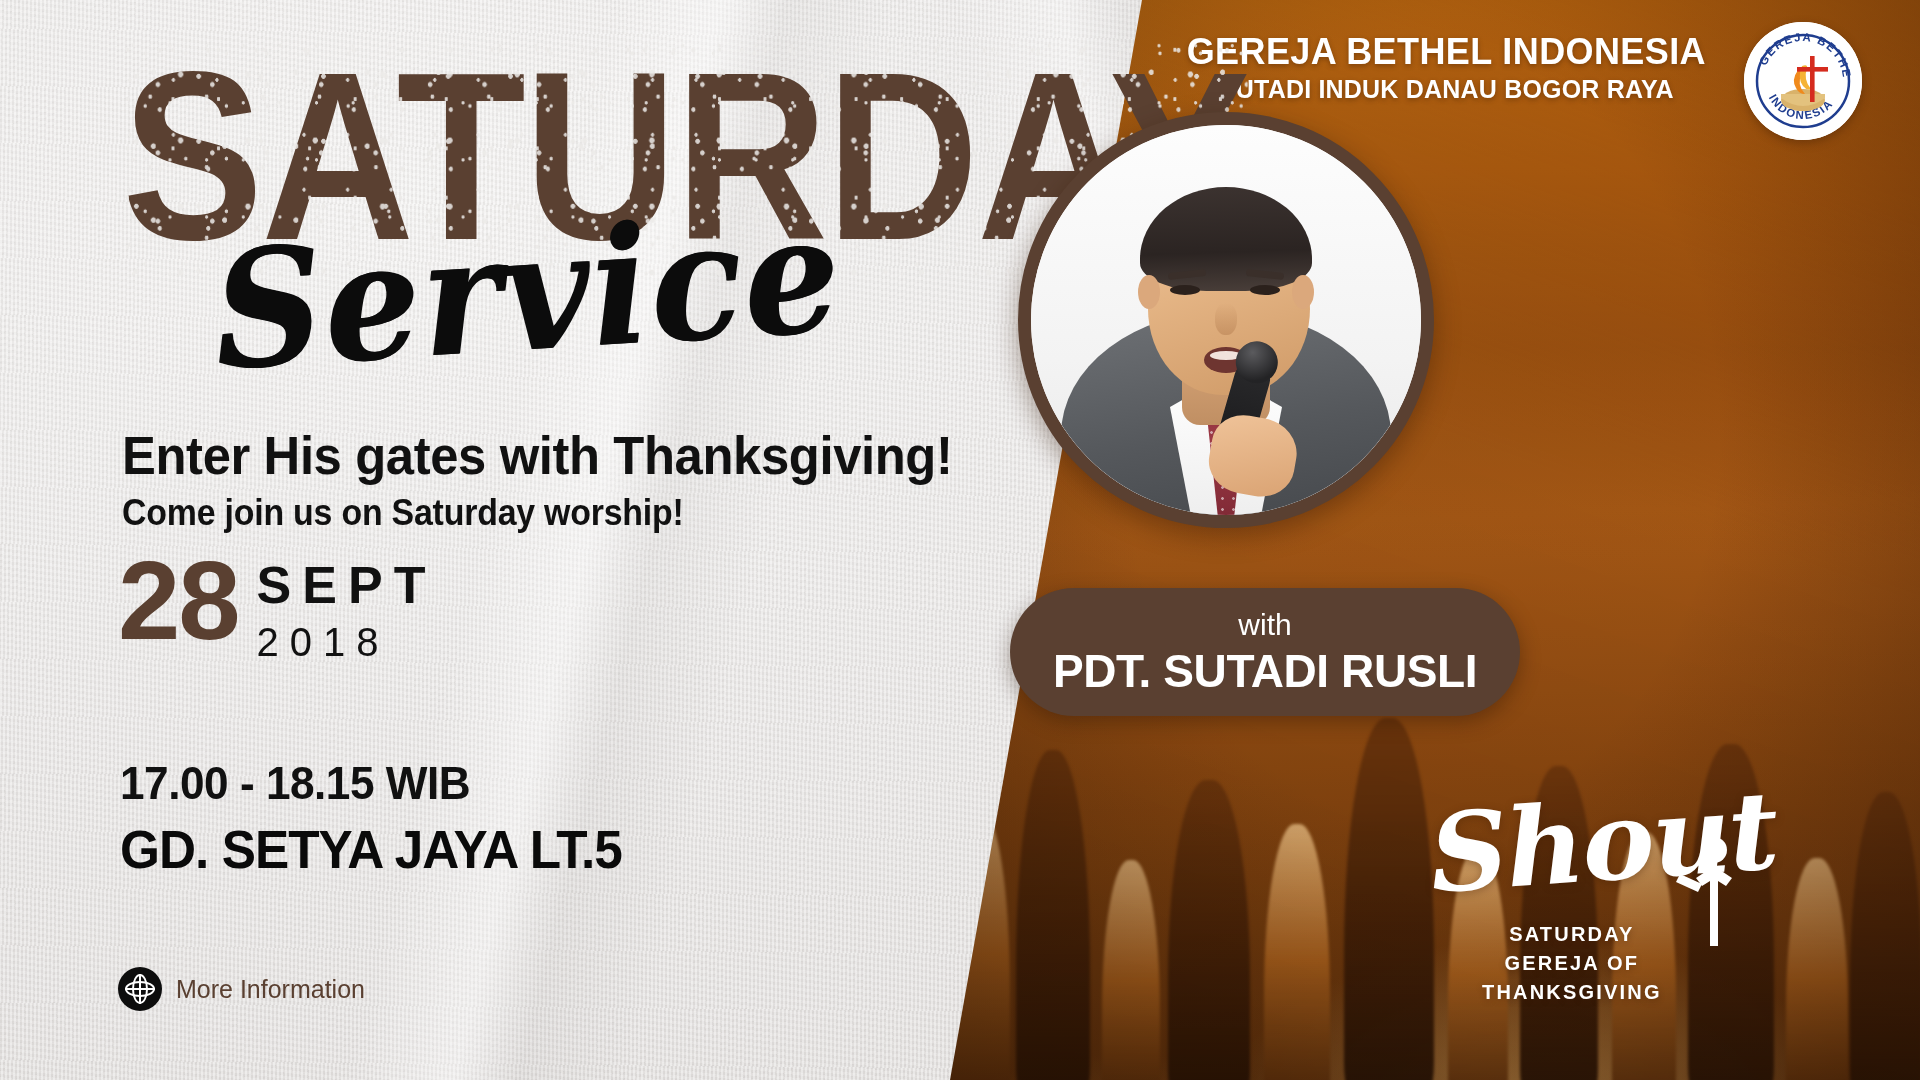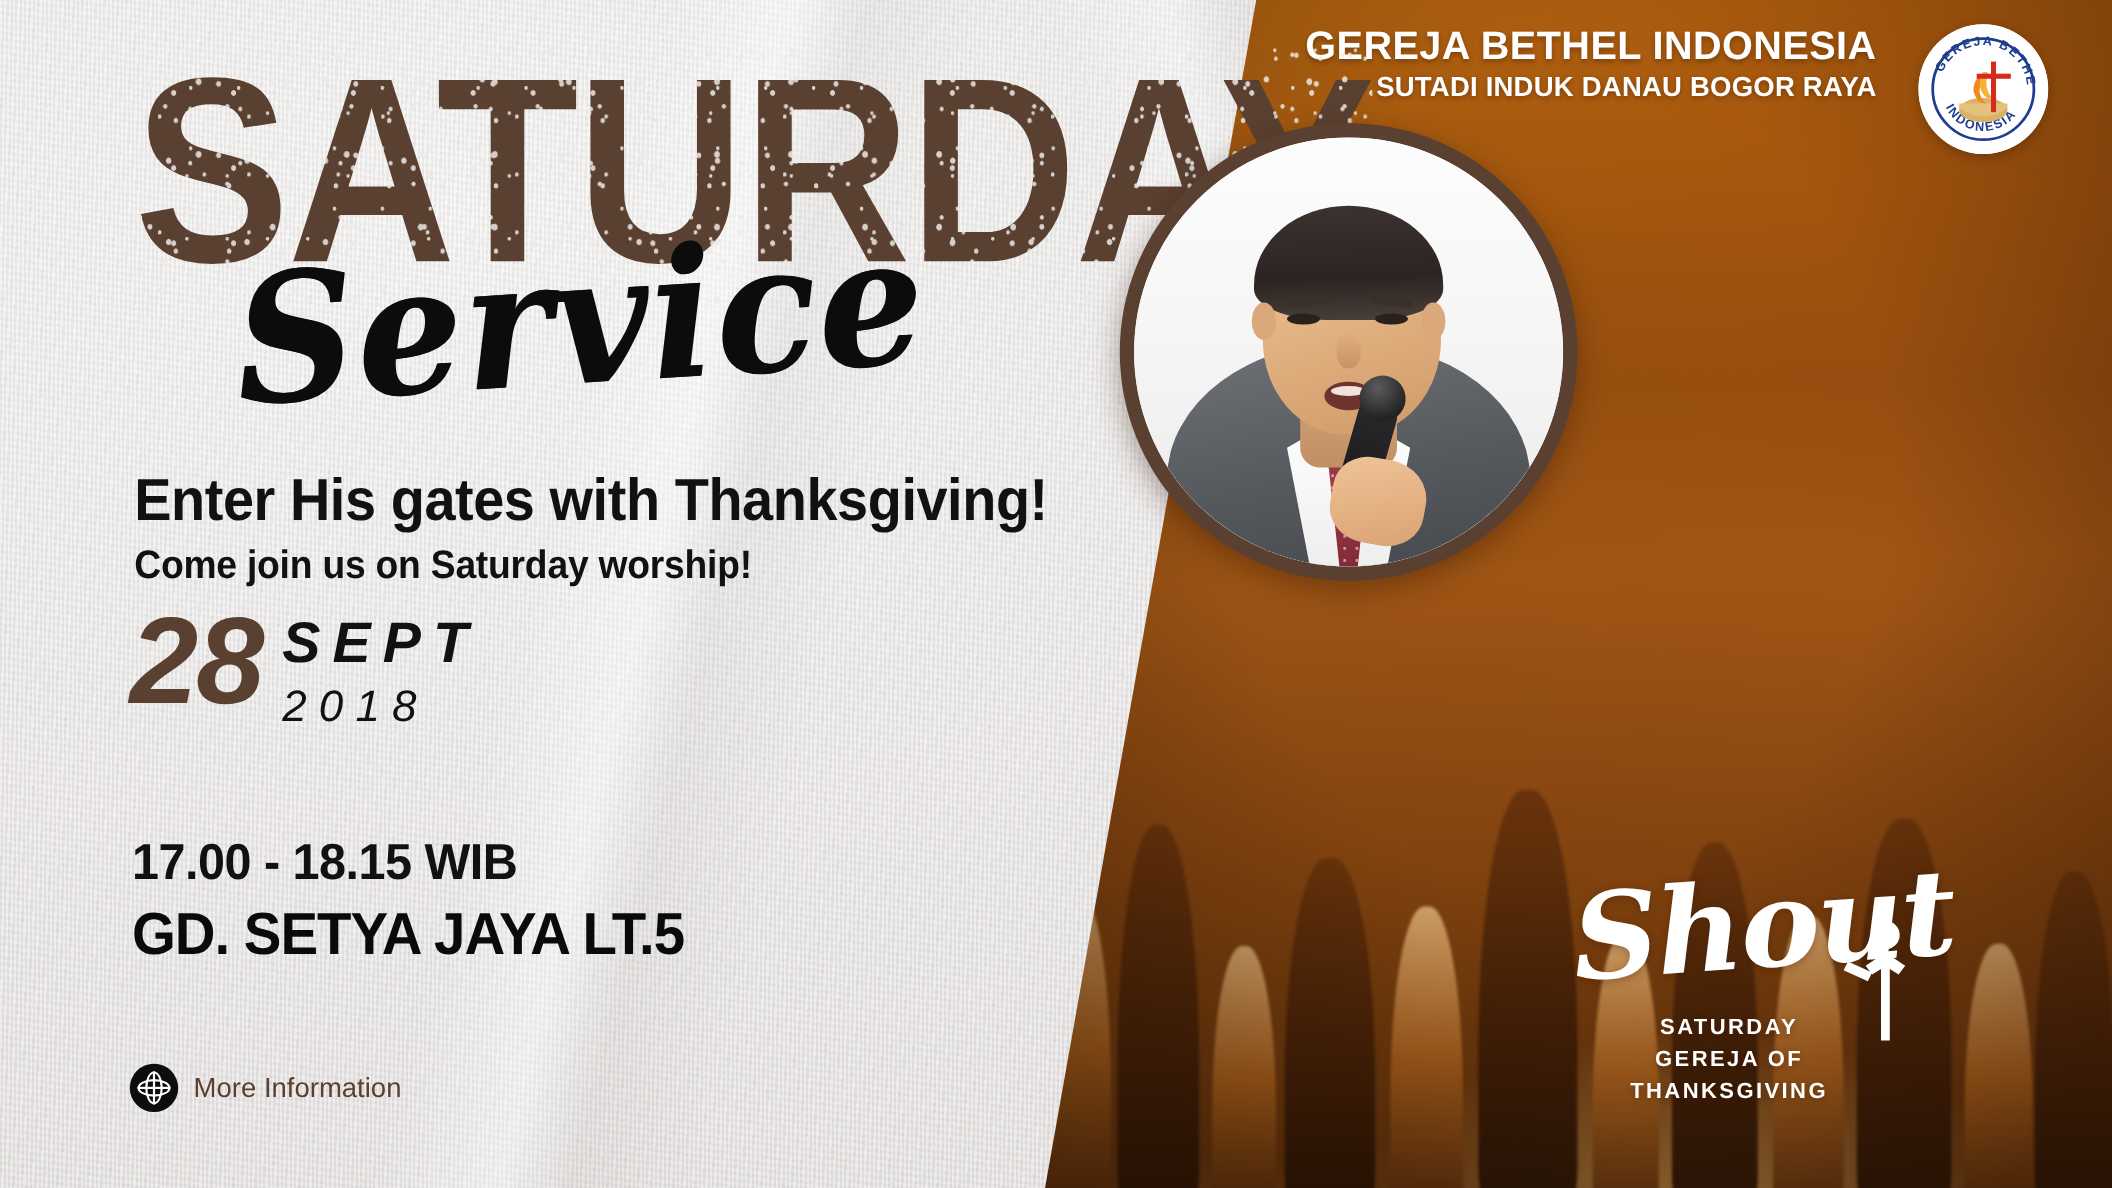--- a/index.html
+++ b/index.html
@@ -61,21 +61,21 @@
       linear-gradient(200deg, rgba(214,140,30,.55) 0%, rgba(150,80,16,.22) 42%, rgba(60,28,6,.28) 100%);
     mix-blend-mode:multiply;
   }
   .vignette{
     position:absolute;inset:0;
     background:radial-gradient(ellipse at 50% 40%, rgba(0,0,0,0) 42%, rgba(40,18,4,.45) 100%);
   }
 
   
   .church-head{
-    position:absolute;top:24px;right:214px;text-align:right;
+    position:absolute;top:34px;right:214px;text-align:center;
     line-height:1;
   }
   .church-name{
     color:#ffffff;font-weight:bold;font-size:36px;letter-spacing:.4px;
     font-family:"Liberation Sans",sans-serif;
     text-shadow:0 2px 5px rgba(70,34,4,.45);
     white-space:nowrap;
   }
   .church-sub{
     color:#ffffff;font-weight:bold;font-size:25px;letter-spacing:.2px;margin-top:7px;
@@ -129,21 +129,21 @@
     font-weight:bold;font-size:54px;color:#111;letter-spacing:-.4px;
     transform:scaleX(.94);transform-origin:left center;white-space:nowrap;
   }
   .tagline2{
     position:absolute;left:122px;top:492px;
     font-weight:bold;font-size:36px;color:#111;letter-spacing:-.2px;
     transform:scaleX(.94);transform-origin:left center;white-space:nowrap;
   }
 
   
-  .date-row{position:absolute;left:118px;top:548px;display:flex;align-items:flex-start;font-style:italic;}
+  .date-row{position:absolute;left:118px;top:548px;display:flex;align-items:flex-start;}
   .date-day{
     font-weight:bold;font-size:112px;line-height:.95;color:#5a4031;
     letter-spacing:-2px;
   }
   .date-my{margin-left:18px;margin-top:10px;}
   .date-month{
     font-weight:bold;font-size:52px;color:#111;letter-spacing:11px;line-height:1.05;
   }
   .date-year{
     font-weight:normal;font-size:40px;color:#111;letter-spacing:11px;line-height:1.25;margin-top:4px;
@@ -372,20 +372,24 @@
     <div class="pt-brow l"></div>
     <div class="pt-brow r"></div>
     <div class="pt-eye l"></div>
     <div class="pt-eye r"></div>
     <div class="pt-nose"></div>
     <div class="pt-mouth"></div>
     <div class="pt-mic"></div>
     <div class="pt-hand"></div>
   </div>
 
+  <div class="speaker-badge">
+    <div class="speaker-with">with</div>
+    <div class="speaker-name">PDT. SUTADI RUSLI</div>
+  </div>
 
   <div class="shout-logo">
     <div class="shout-word">Shout</div>
     <div class="shout-mark">
       <svg viewBox="0 0 84 120" width="84" height="120">
         <circle cx="42" cy="16" r="13" fill="#ffffff"></circle>
         <path d="M 42 32 L 60 44 L 54 52 L 46 47 L 46 112 L 38 112 L 38 47 L 30 52 L 24 44 Z" fill="#ffffff"></path>
         <path d="M 8 40 L 30 50 L 26 58 L 4 48 Z" fill="#ffffff"></path>
       </svg>
     </div>

